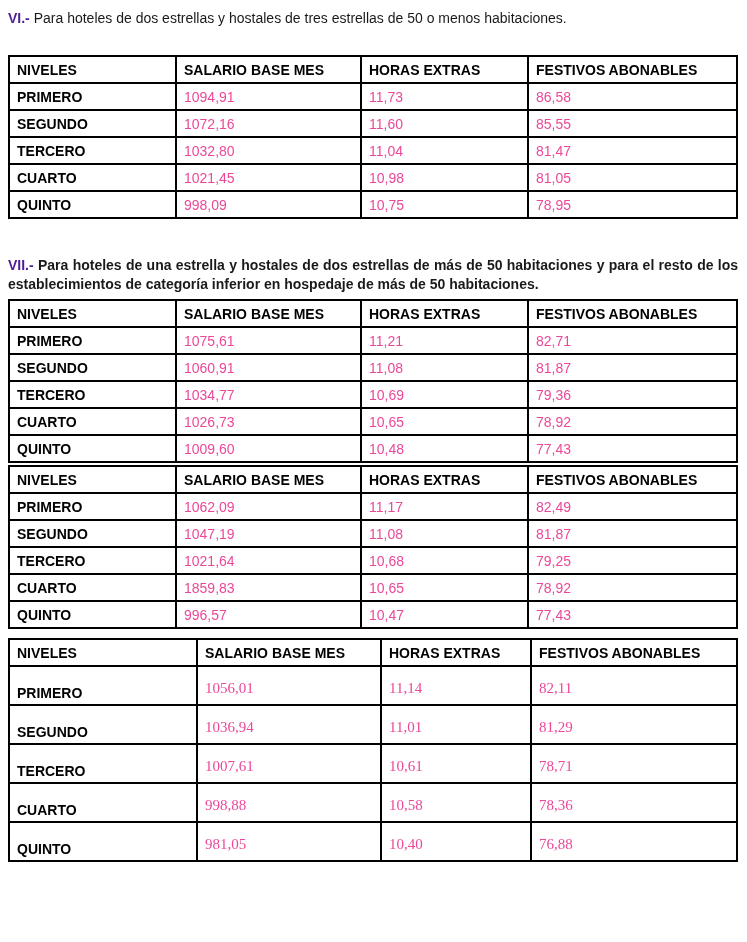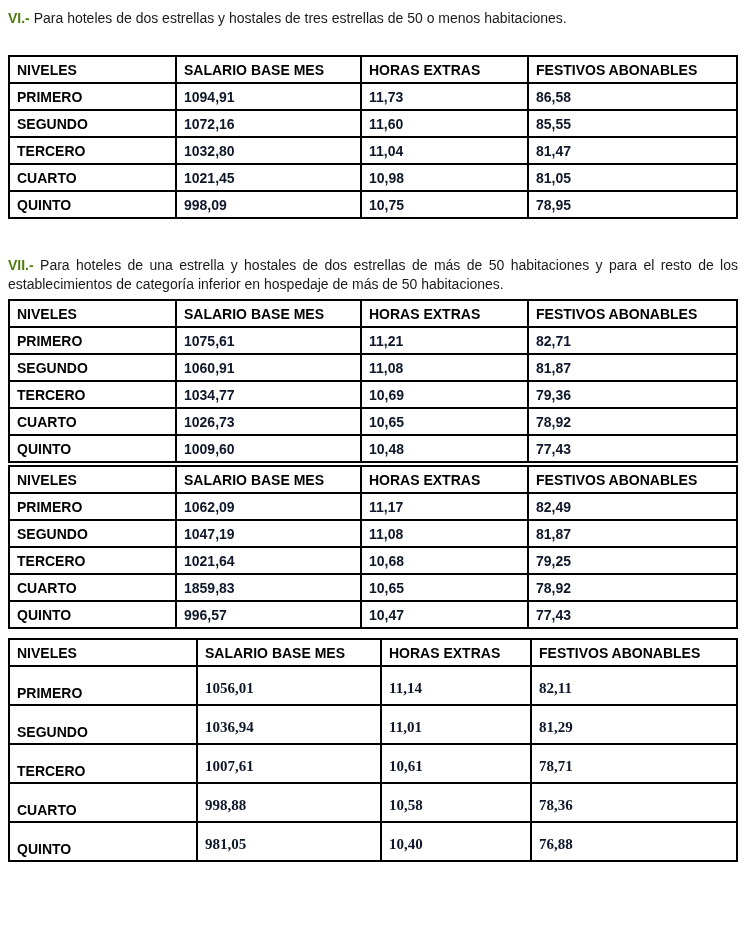--- a/index.html
+++ b/index.html
@@ -18,23 +18,24 @@
     padding: 9px 9px 0 8px;
   }
   p.heading {
     margin: 0;
     font-size: 14px;
     line-height: 19px;
     color: #1a1a1a;
   }
   p.heading.justify {
     text-align: justify;
+    font-weight: bold;
   }
   p.heading b {
-    color: #4d7c0f;
+    color: #4c1d95;
   }
   
   .sec-vi   p.heading { margin-top: 0; }
   .sec-vi   table     { margin-top: 27px; }
   .sec-vii  p.heading { margin-top: 37px; }
   .sec-vii  table     { margin-top: 5px; }
   .sec-viii p.heading { margin-top: 22px; }
   .sec-viii table     { margin-top: 2px; }
   .sec-ix   p.heading { margin-top: 55px; }
   .sec-ix   table     { margin-top: 9px; }
@@ -54,22 +55,22 @@
     overflow: hidden;
     white-space: nowrap;
   }
   .tbl th {
     font-weight: bold;
   }
   .tbl td.level {
     font-weight: bold;
   }
   .tbl td.val {
-    font-weight: bold;
-    color: #0f172a;
+    font-weight: normal;
+    color: #ec4899;
   }
   
   .tbl tbody td + td {
     border-left-color: #8f8f8f;
   }
   
   .grid-a col.c1 { width: 167px; }
   .grid-a col.c2 { width: 185px; }
   .grid-a col.c3 { width: 167px; }
   .grid-b col.c1 { width: 188px; }

